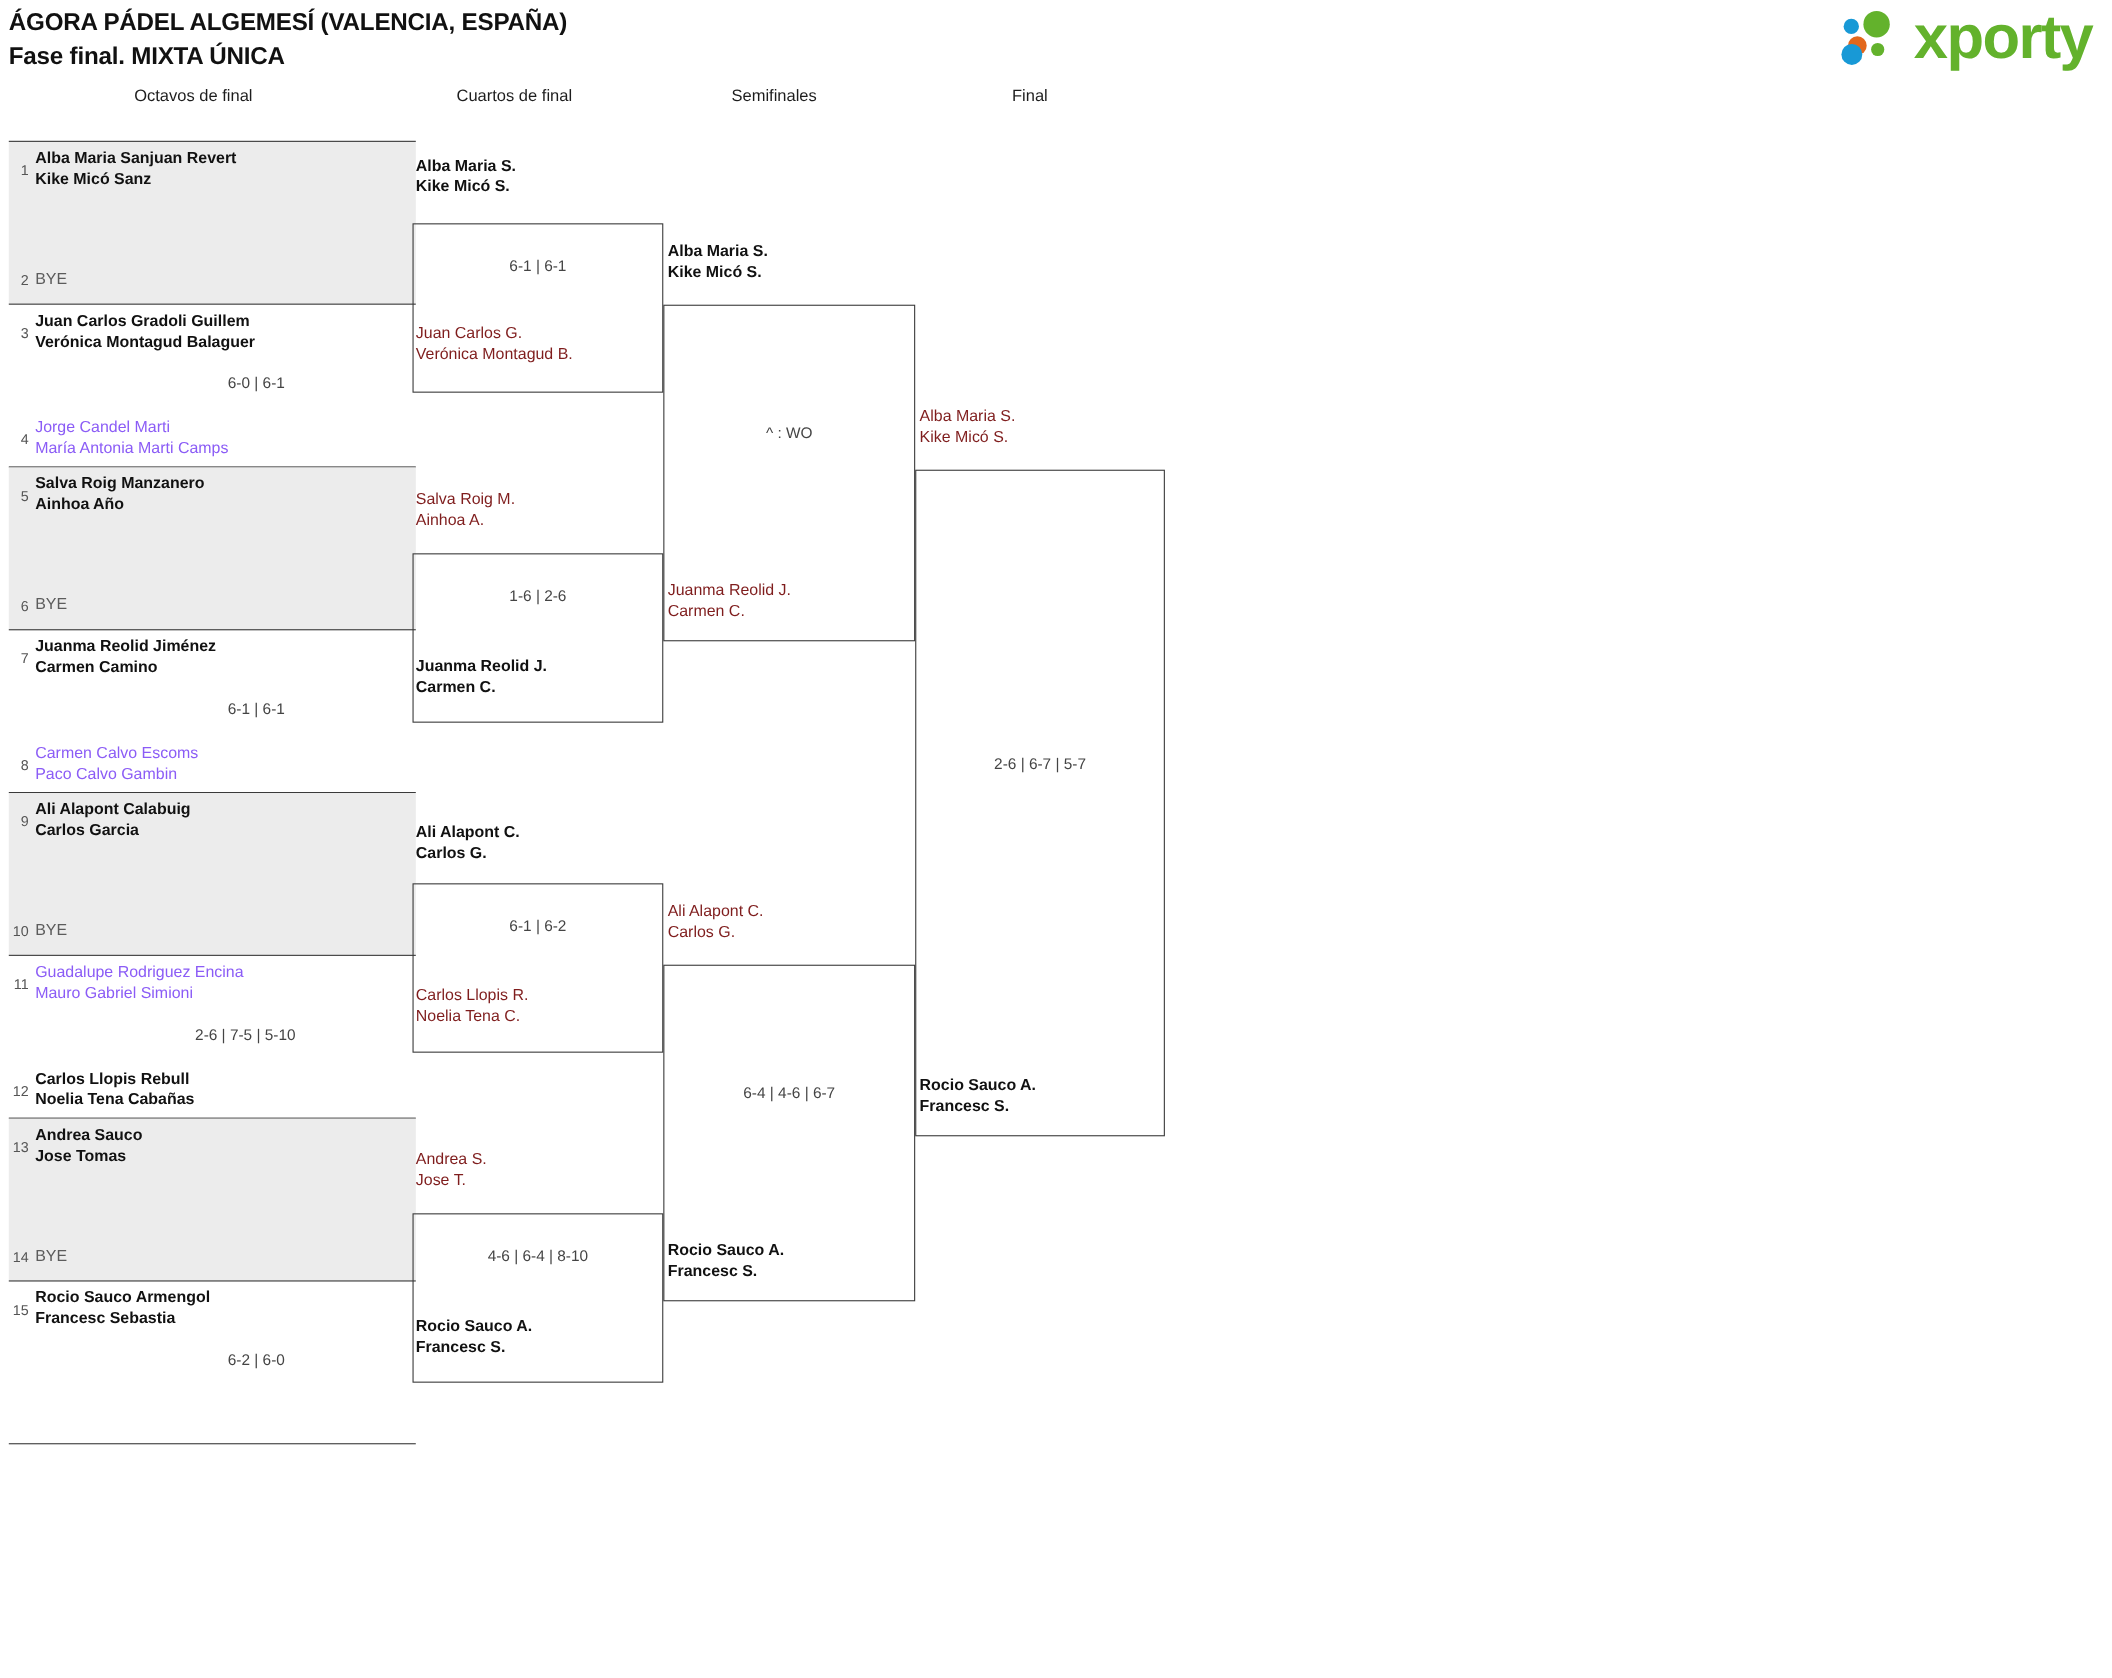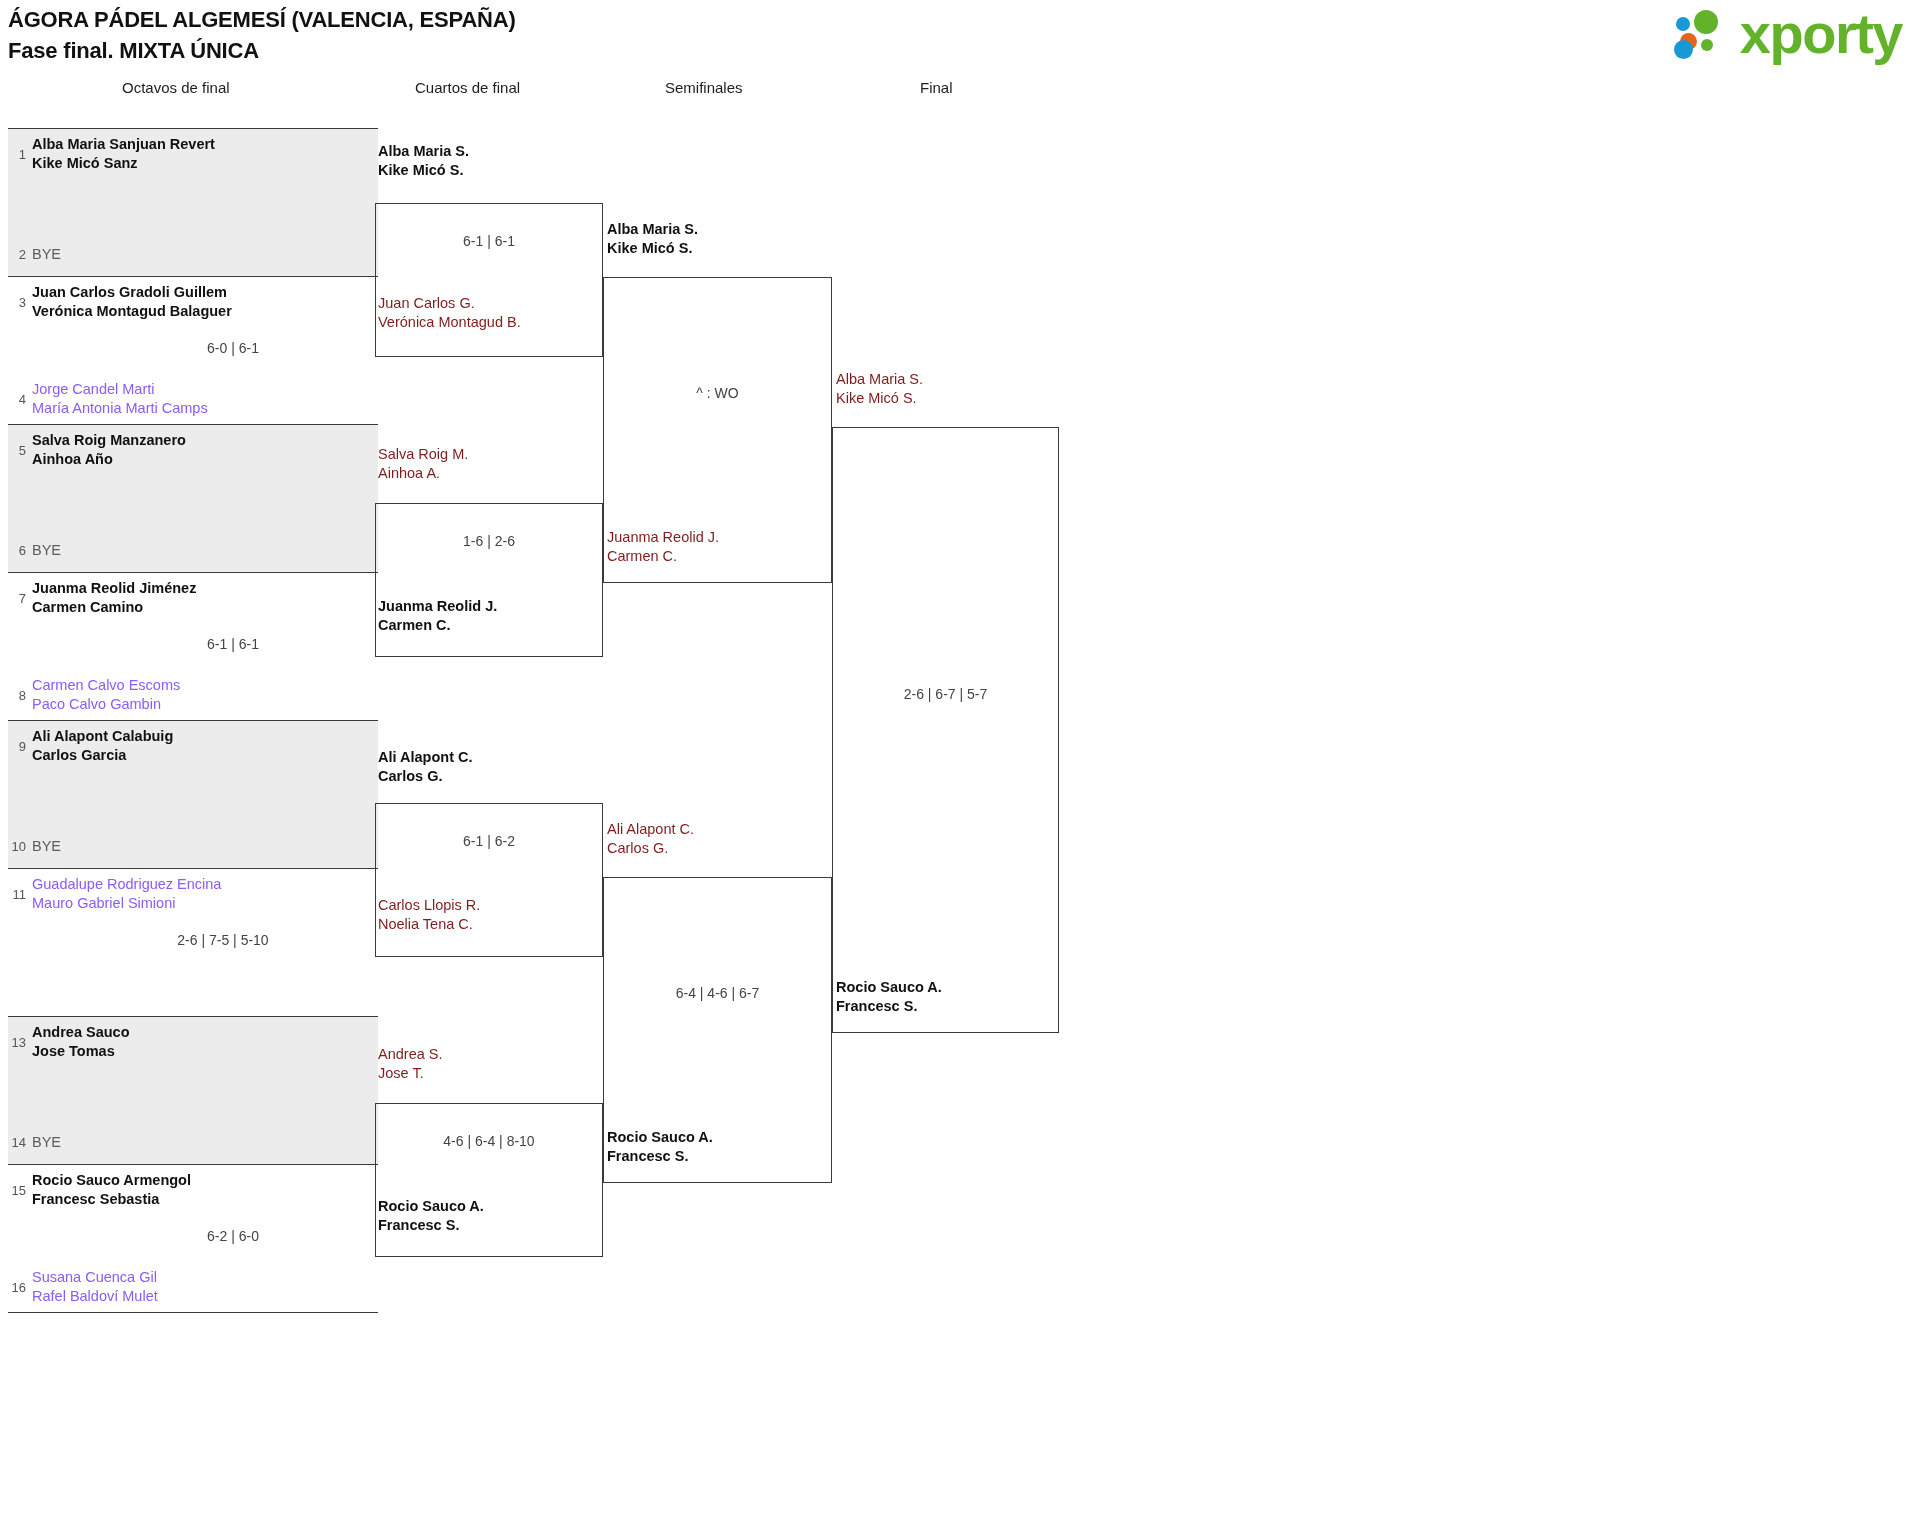--- a/index.html
+++ b/index.html
@@ -144,20 +144,25 @@
     </div>
   </div>
 
   <div class="pair" style="top:869px; height:148px;">
     <div class="slot" style="top:6px;">
       <span class="seedno">11</span>
       <span class="names lose" style="white-space:pre-line;">Guadalupe Rodriguez Encina
 Mauro Gabriel Simioni</span>
     </div>
     <div class="r16score" style="left:100px; top:63px;">2-6 | 7-5 | 5-10</div>
+    <div class="slot" style="top:103px;">
+      <span class="seedno">12</span>
+      <span class="names win" style="white-space:pre-line;">Carlos Llopis Rebull
+Noelia Tena Cabañas</span>
+    </div>
   </div>
 
   <div class="pair shade" style="top:1017px; height:148px;">
     <div class="slot" style="top:6px;">
       <span class="seedno">13</span>
       <span class="names win" style="white-space:pre-line;">Andrea Sauco
 Jose Tomas</span>
     </div>
     <div class="r16score" style="left:110px; top:68px;"></div>
     <div class="slot" style="top:112px; height:26px;">
@@ -166,25 +171,20 @@
     </div>
   </div>
 
   <div class="pair" style="top:1165px; height:148px;">
     <div class="slot" style="top:6px;">
       <span class="seedno">15</span>
       <span class="names win" style="white-space:pre-line;">Rocio Sauco Armengol
 Francesc Sebastia</span>
     </div>
     <div class="r16score" style="left:110px; top:63px;">6-2 | 6-0</div>
-    <div class="slot" style="top:103px;">
-      <span class="seedno">16</span>
-      <span class="names lose" style="white-space:pre-line;">Susana Cuenca Gil
-Rafel Baldoví Mulet</span>
-    </div>
   </div>
 
   <div class="mname win" style="left:378px; top:142px; white-space:pre-line;">Alba Maria S.
 Kike Micó S.</div>
   <div class="mbox" style="left:375px; top:203px; width:228px; height:154px;"></div>
   <div class="mscore" style="left:375px; top:233px; width:228px;">6-1 | 6-1</div>
   <div class="mname lose" style="left:378px; top:294px; white-space:pre-line;">Juan Carlos G.
 Verónica Montagud B.</div>
 
   <div class="mname lose" style="left:378px; top:445px; white-space:pre-line;">Salva Roig M.

